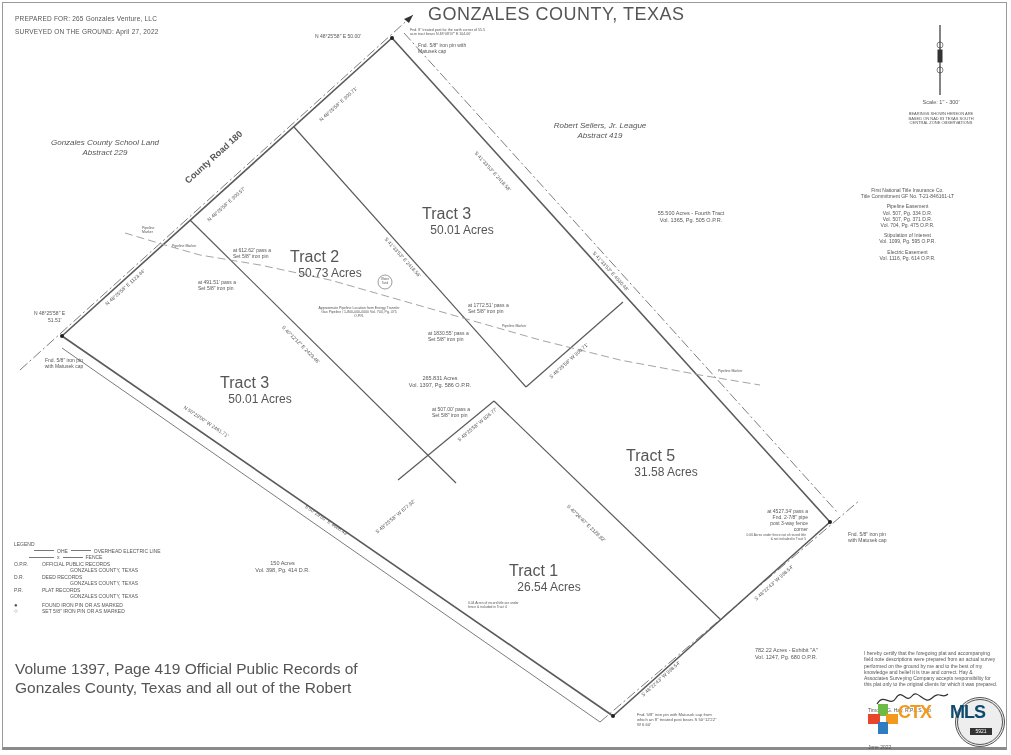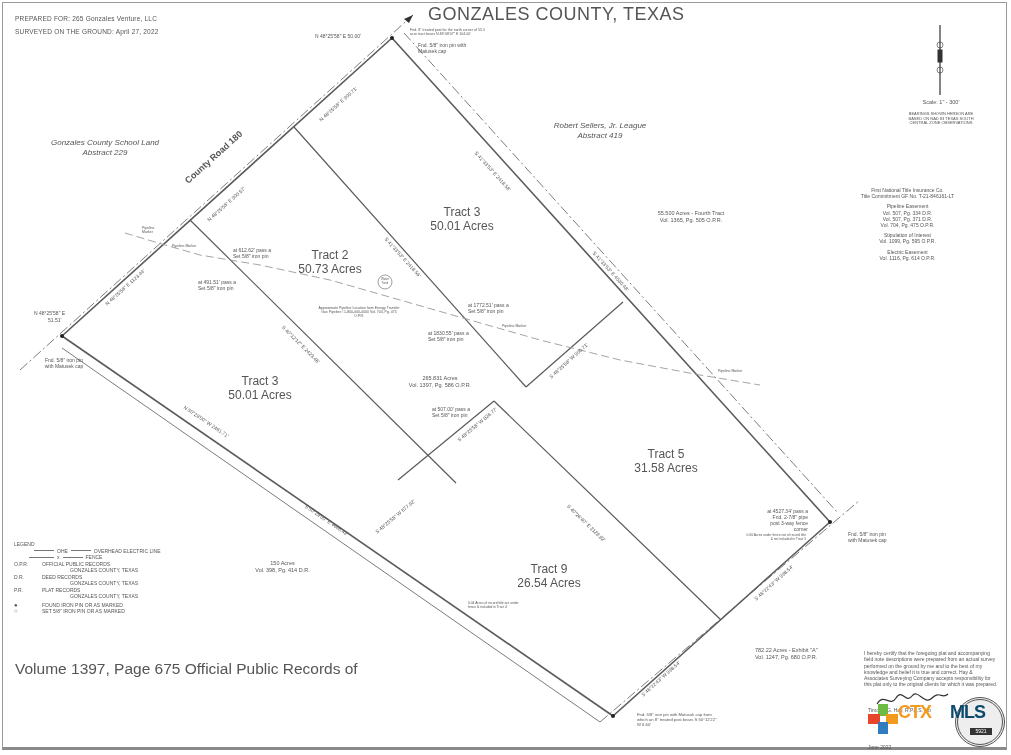--- a/index.html
+++ b/index.html
@@ -4,21 +4,21 @@
 <style>
   html, body { margin: 0; padding: 0; background: #ffffff; }
   body { width: 1011px; height: 755px; position: relative; overflow: hidden; font-family: "Liberation Sans", sans-serif; color: #444; }
   .frame { position: absolute; left: 2px; top: 2px; width: 1005px; height: 748px; border: 1px solid #9a9a9a; border-bottom: 3px solid #8a8a8a; box-sizing: border-box; }
   .abs { position: absolute; }
   .tiny { font-size: 5px; color: #555; line-height: 6px; }
   .small { font-size: 7px; color: #555; line-height: 9px; }
   .hdr { font-size: 6.5px; color: #555; letter-spacing: 0.2px; }
   .title { font-size: 18px; color: #555; letter-spacing: 0.5px; }
   .adj { font-size: 8px; font-style: italic; color: #555; text-align: center; line-height: 10px; margin-top: 18px; }
-  .tract-name { font-size: 12px; color: #555; text-align: center; }
+  .tract-name { font-size: 16px; color: #555; text-align: left; }
   .tract-acres { font-size: 12px; color: #555; text-align: center; }
   .center { text-align: center; }
   .desc { font-size: 15.5px; color: #555; line-height: 19px; }
   svg.plat { position: absolute; left: 0; top: 0; }
   .legend-row { display: flex; font-size: 5px; color: #555; line-height: 6.5px; }
   .cert { font-size: 5px; color: #555; line-height: 6.3px; }
   .logo { font-size: 18px; font-weight: bold; letter-spacing: -1px; }
 </style>
 </head>
 <body>
@@ -114,21 +114,21 @@
 </div>
 <div class="abs" style="left:220px; top:374px; width:80px;">
   <div class="tract-name">Tract 3</div>
   <div class="tract-acres">50.01 Acres</div>
 </div>
 <div class="abs" style="left:626px; top:447px; width:80px;">
   <div class="tract-name">Tract 5</div>
   <div class="tract-acres">31.58 Acres</div>
 </div>
 <div class="abs" style="left:509px; top:562px; width:80px;">
-  <div class="tract-name">Tract 9</div>
+  <div class="tract-name">Tract 1</div>
   <div class="tract-acres">26.54 Acres</div>
 </div>
 
 <div class="abs tiny" style="left:315px; top:33px; white-space:nowrap;">N 48°25'58" E   50.00'</div>
 <div class="abs tiny" style="left:318px; top:118px; white-space:nowrap; transform:rotate(-42deg); transform-origin:left top;">N 48°25'58" E   900.71'</div>
 <div class="abs tiny" style="left:206px; top:218px; white-space:nowrap; transform:rotate(-42deg); transform-origin:left top;">N 48°25'58" E   900.57'</div>
 <div class="abs tiny" style="left:104px; top:302px; white-space:nowrap; transform:rotate(-42deg); transform-origin:left top;">N 48°25'58" E   1123.44'</div>
 <div class="abs tiny" style="left:34px; top:310px; white-space:nowrap;">N 48°25'58" E</div>
 <div class="abs tiny" style="left:48px; top:317px; white-space:nowrap;">51.51'</div>
 <div class="abs tiny" style="left:285px; top:324px; white-space:nowrap; transform:rotate(45deg); transform-origin:left top;">S 40°12'12" E   2423.46'</div>
@@ -213,21 +213,22 @@
       <span style="width:28px; font-size:6px;">●</span>
       <span>FOUND IRON PIN OR AS MARKED</span>
     </div>
   <div class="legend-row">
       <span style="width:28px; font-size:6px;">○</span>
       <span>SET 5/8" IRON PIN OR AS MARKED</span>
     </div>
 </div>
 
 <div class="abs desc" style="left:15px; top:659px; width:460px;">
-  <div>Volume 1397, Page 675 Official Public Records of</div>
+  <div>Volume 1397, Page 419 Official Public Records of</div>
+  <div>Gonzales County, Texas and all out of the Robert</div>
 </div>
 
 <div class="abs cert" style="left:864px; top:650px; width:140px;">
   <div>I hereby certify that the foregoing plat and accompanying</div>
   <div>field note descriptions were prepared from an actual survey</div>
   <div>performed on the ground by me and to the best of my</div>
   <div>knowledge and belief it is true and correct. Hay &amp;</div>
   <div>Associates Surveying Company accepts responsibility for</div>
   <div>this plat only to the original clients for which it was prepared.</div>
 </div>

